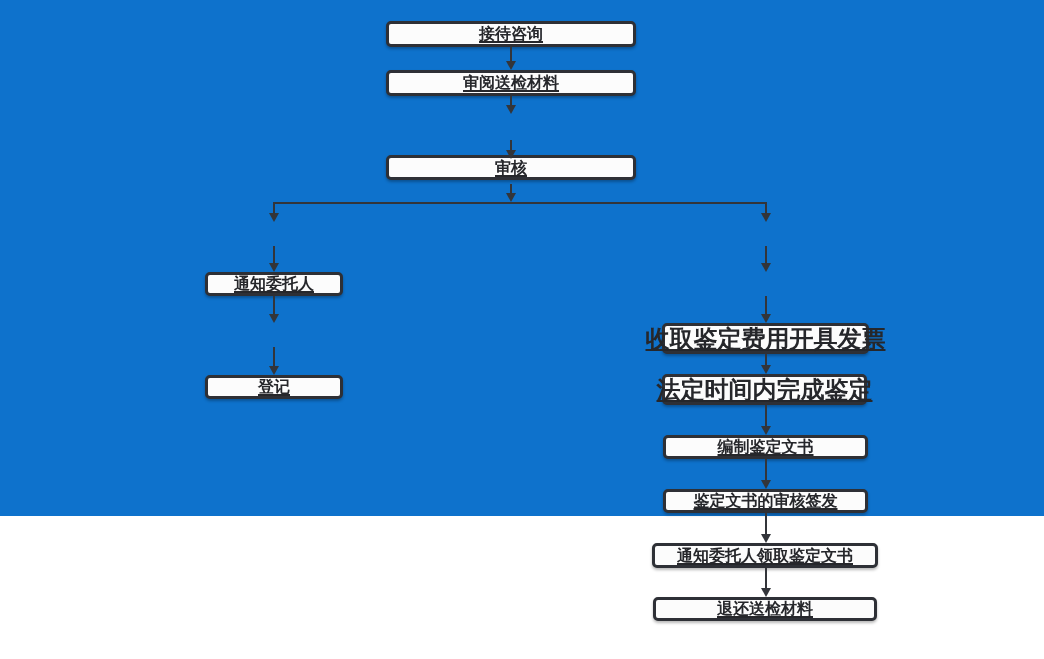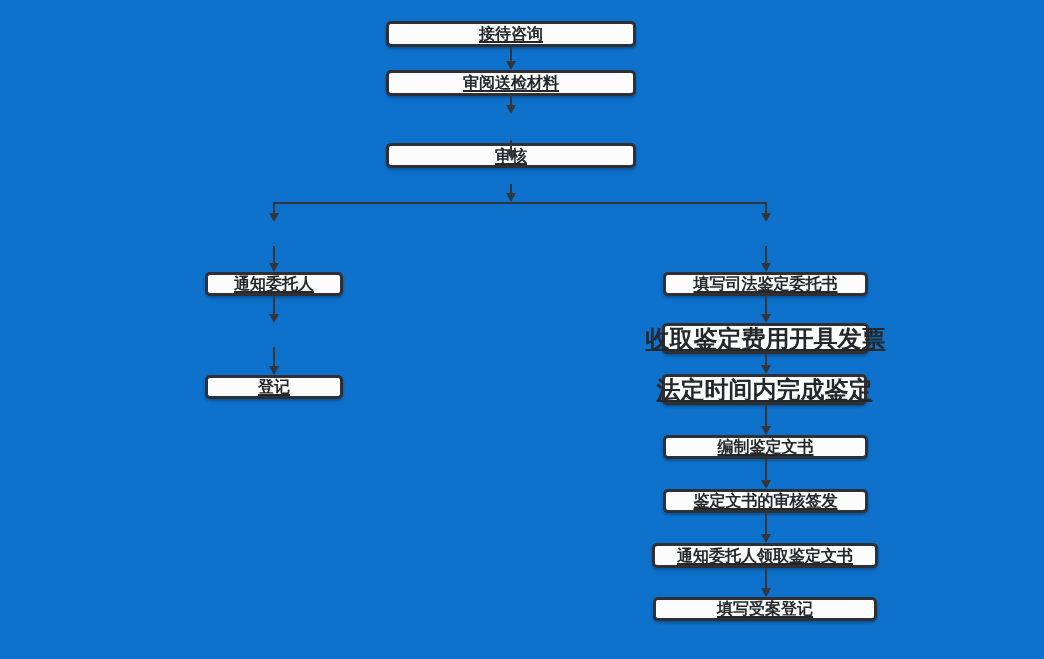--- a/index.html
+++ b/index.html
@@ -4,21 +4,21 @@
 <style>
   :root{
     --bg:#0E72CC; --fill:#FCFCFC; --border:#2E3036; --line:#33353A; --text:#26272B;
   }
   html,body{margin:0;padding:0;}
   body{
     width:1044px;height:659px;overflow:hidden;
     font-family:"Liberation Sans","DejaVu Sans",sans-serif;
   }
   .canvas{
-    position:relative;width:1044px;height:659px;background:var(--bg);
+    position:relative;width:1044px;height:516px;background:var(--bg);
   }
   .node{
     position:absolute;box-sizing:border-box;
     background:var(--fill);
     border:3px solid var(--border);
     border-radius:5px;
     display:flex;align-items:center;justify-content:center;
     box-shadow:0 2px 3px rgba(0,0,0,0.28);
   }
   .node-label{
@@ -40,21 +40,21 @@
 <body>
 
 <div class="canvas">
 
   <div class="node" style="left:386px;top:21px;width:250px;height:26px">
     <span class="node-label">接待咨询</span>
   </div>
   <div class="node" style="left:386px;top:70px;width:250px;height:26px">
     <span class="node-label">审阅送检材料</span>
   </div>
-  <div class="node" style="left:386px;top:143px;width:250px;height:25px">
+  <div class="node" style="left:386px;top:155px;width:250px;height:25px">
     <span class="node-label">审核</span>
   </div>
 
   <div class="vline" style="left:510px;top:47px;height:15px"></div>
   <div class="ahead" style="left:506px;top:61px"></div>
 
   <div class="vline" style="left:510px;top:96px;height:11px"></div>
   <div class="ahead" style="left:506px;top:105px"></div>
 
   <div class="vline" style="left:510px;top:140px;height:10px"></div>
@@ -80,40 +80,37 @@
 
   <div class="vline" style="left:273px;top:246px;height:17px"></div>
   <div class="ahead" style="left:269px;top:263px"></div>
 
   <div class="vline" style="left:273px;top:296px;height:18px"></div>
   <div class="ahead" style="left:269px;top:314px"></div>
 
   <div class="vline" style="left:273px;top:347px;height:19px"></div>
   <div class="ahead" style="left:269px;top:366px"></div>
 
-  <div class="node" style="left:663px;top:272px;width:205px;height:24px">
-    <span class="node-label">填写司法鉴定委托书</span>
-  </div>
   <div class="node big" style="left:662px;top:323px;width:207px;height:31px">
     <span class="node-label">收取鉴定费用开具发票</span>
   </div>
   <div class="node big" style="left:662px;top:374px;width:205px;height:31px">
     <span class="node-label">法定时间内完成鉴定</span>
   </div>
   <div class="node" style="left:663px;top:435px;width:205px;height:24px">
     <span class="node-label">编制鉴定文书</span>
   </div>
   <div class="node" style="left:663px;top:489px;width:205px;height:24px">
     <span class="node-label">鉴定文书的审核签发</span>
   </div>
   <div class="node" style="left:652px;top:543px;width:226px;height:25px">
     <span class="node-label">通知委托人领取鉴定文书</span>
   </div>
   <div class="node" style="left:653px;top:597px;width:224px;height:24px">
-    <span class="node-label">填写受案登记</span>
+    <span class="node-label">退还送检材料</span>
   </div>
 
   <div class="vline" style="left:765px;top:246px;height:17px"></div>
   <div class="ahead" style="left:761px;top:263px"></div>
 
   <div class="vline" style="left:765px;top:296px;height:18px"></div>
   <div class="ahead" style="left:761px;top:314px"></div>
 
   <div class="vline" style="left:765px;top:354px;height:11px"></div>
   <div class="ahead" style="left:761px;top:365px"></div>

